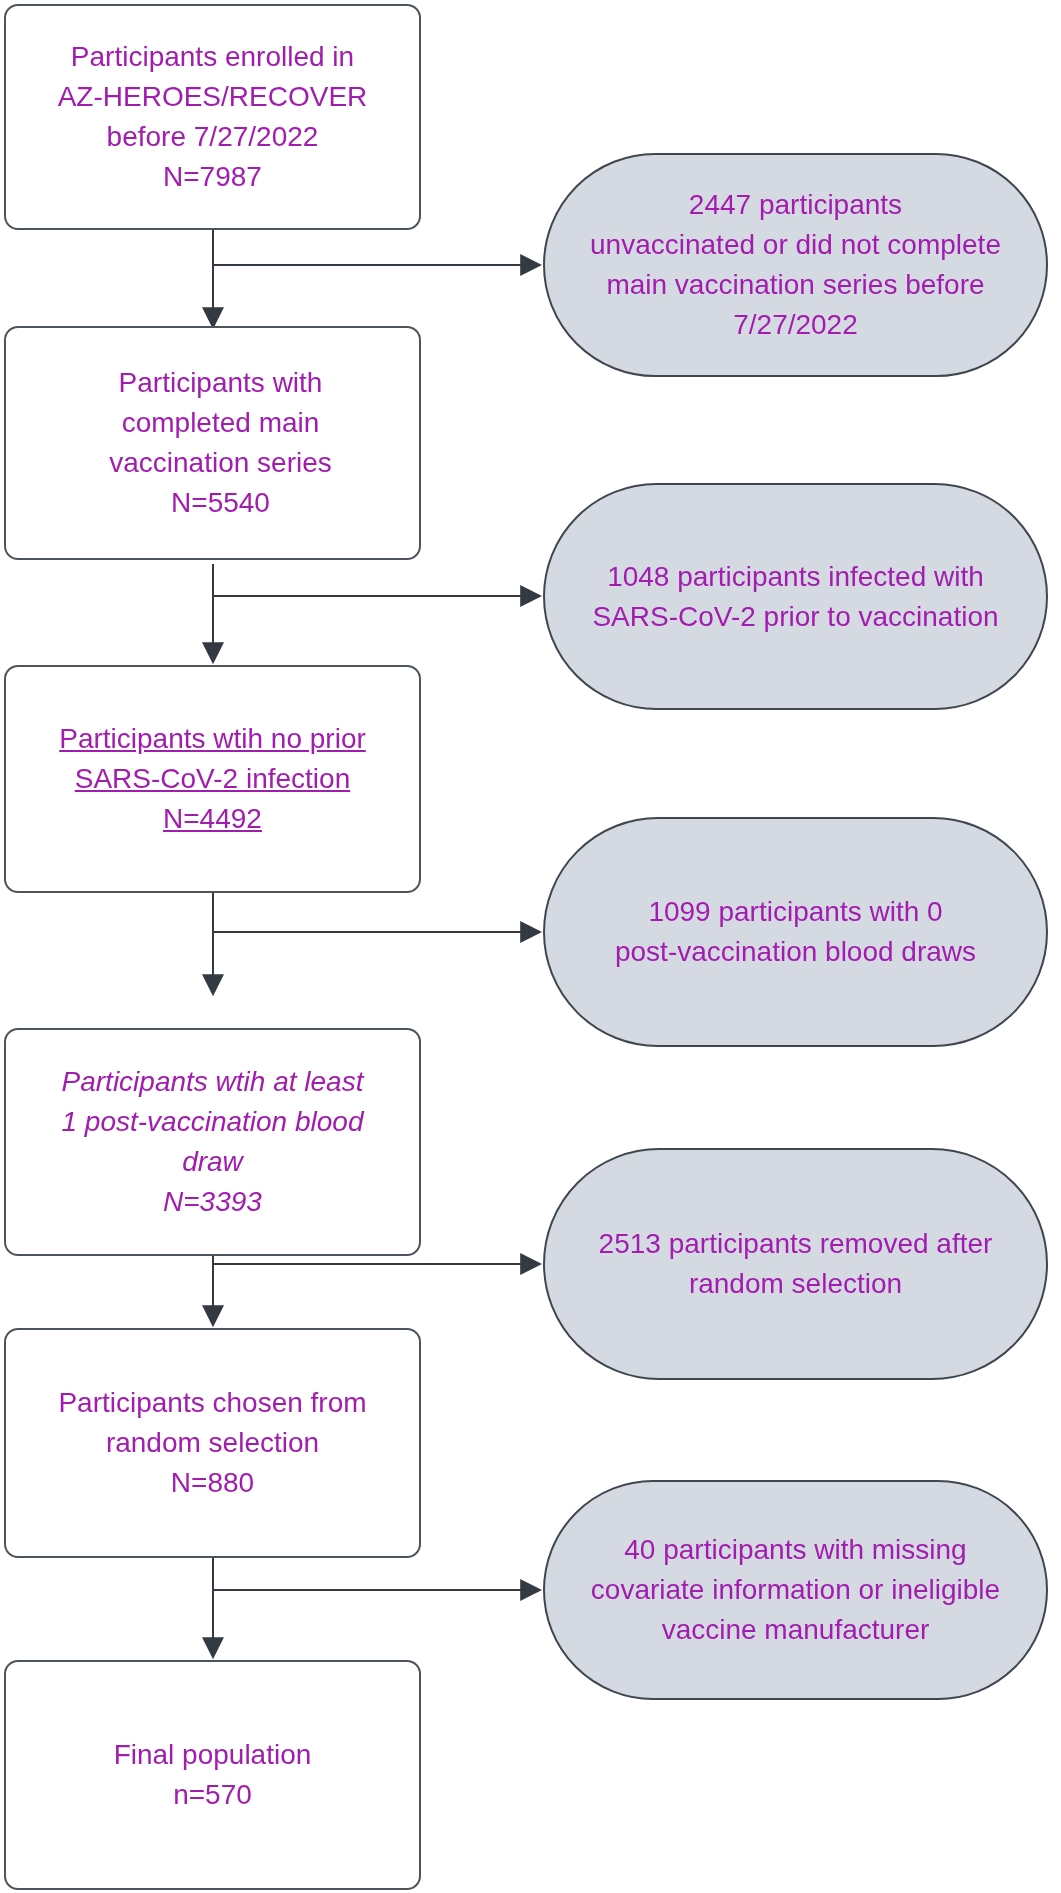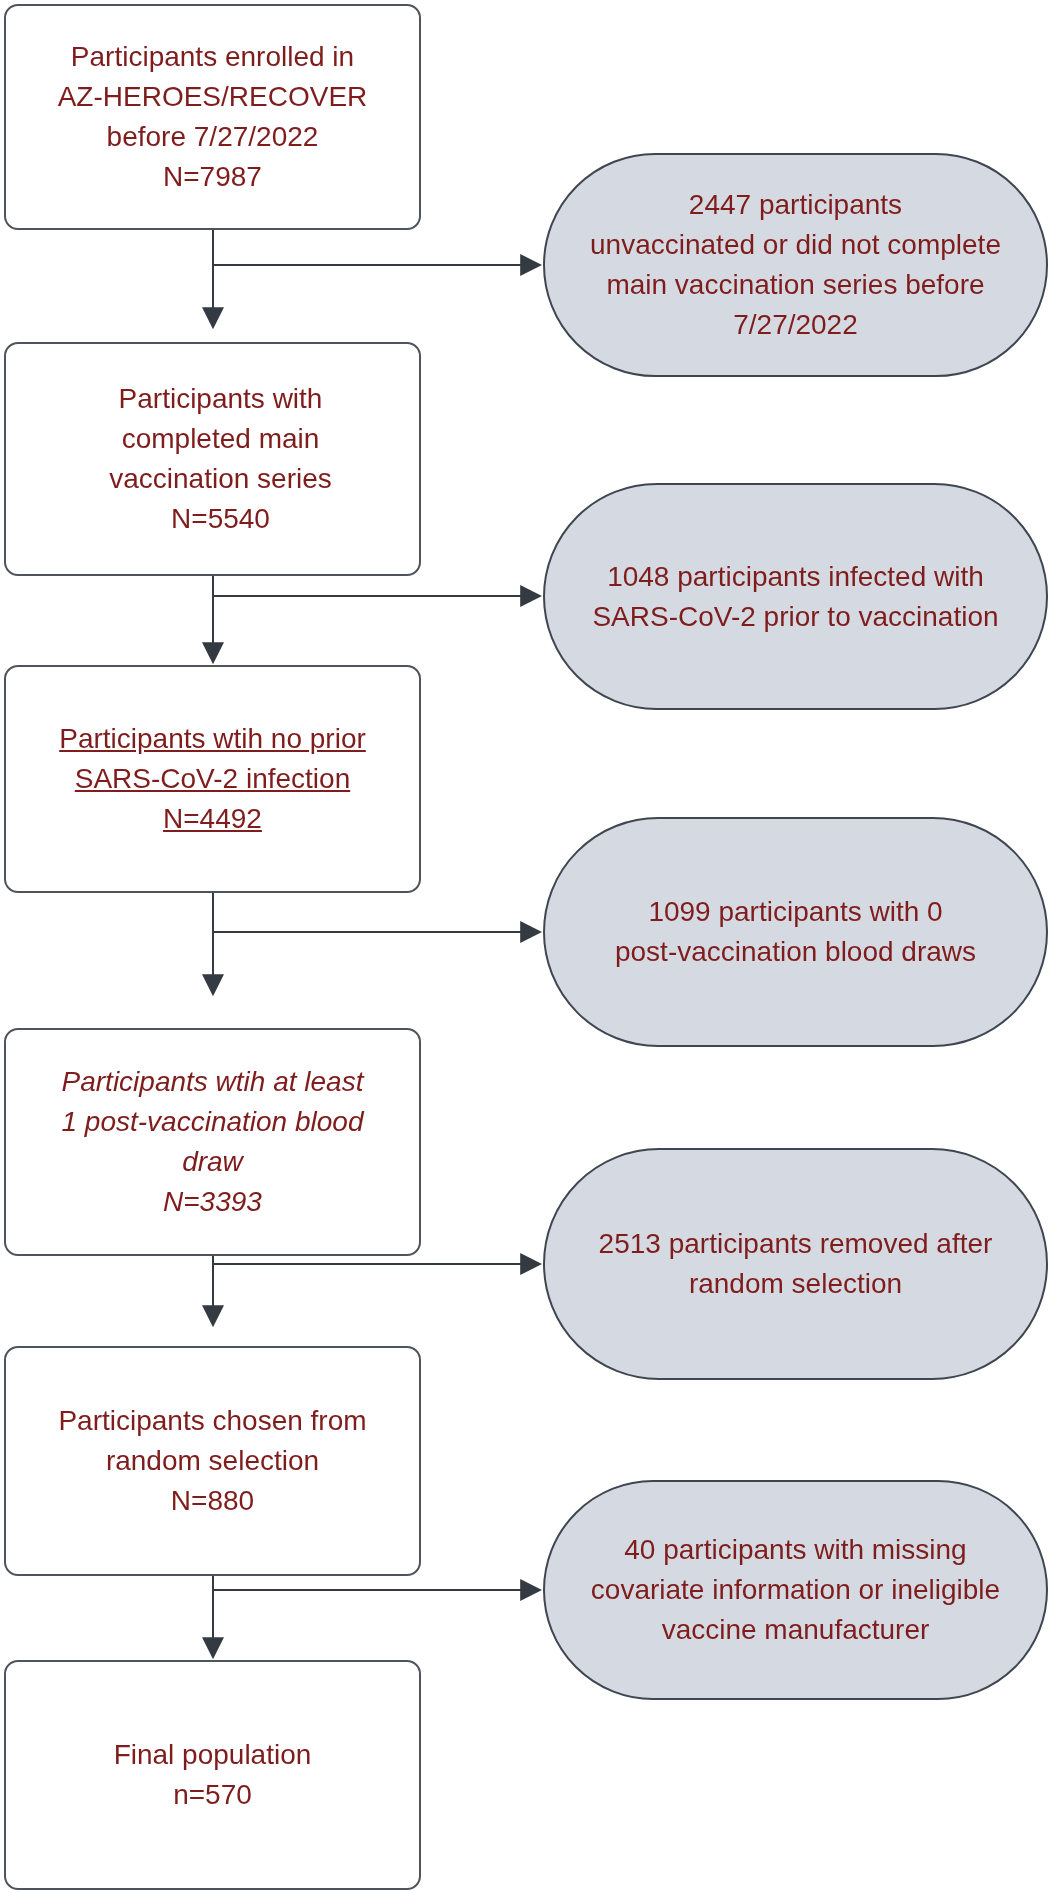--- a/index.html
+++ b/index.html
@@ -6,21 +6,21 @@
     margin: 0;
     padding: 0;
     background: #ffffff;
   }
   .canvas {
     position: relative;
     width: 1061px;
     height: 1893px;
     background: #ffffff;
     font-family: "Liberation Sans", sans-serif;
-    color: #7f1d1d;
+    color: #a21caf;
     overflow: hidden;
   }
   .flow-box {
     position: absolute;
     left: 4px;
     width: 417px;
     box-sizing: border-box;
     background: #ffffff;
     border: 2px solid #4d545c;
     border-radius: 14px;
@@ -44,24 +44,24 @@
     display: flex;
     align-items: center;
     justify-content: center;
     text-align: center;
     font-size: 28px;
     line-height: 40px;
     white-space: pre-line;
     z-index: 2;
   }
   .box-1 { top: 4px;    height: 226px; }
-  .box-2 { top: 342px;  height: 234px; padding-left: 16px; }
+  .box-2 { top: 326px;  height: 234px; padding-left: 16px; }
   .box-3 { top: 665px;  height: 228px; text-decoration: underline; }
   .box-4 { top: 1028px;  height: 228px; font-style: italic; }
-  .box-5 { top: 1328px; height: 230px; margin-top: 18px; }
+  .box-5 { top: 1328px; height: 230px; }
   .box-6 { top: 1660px; height: 230px; }
   .oval-1 { top: 153px;  height: 224px; }
   .oval-2 { top: 483px;  height: 227px; }
   .oval-3 { top: 817px;  height: 230px; }
   .oval-4 { top: 1148px; height: 232px; }
   .oval-5 { top: 1480px; height: 220px; }
   .connectors {
     position: absolute;
     top: 0;
     left: 0;

